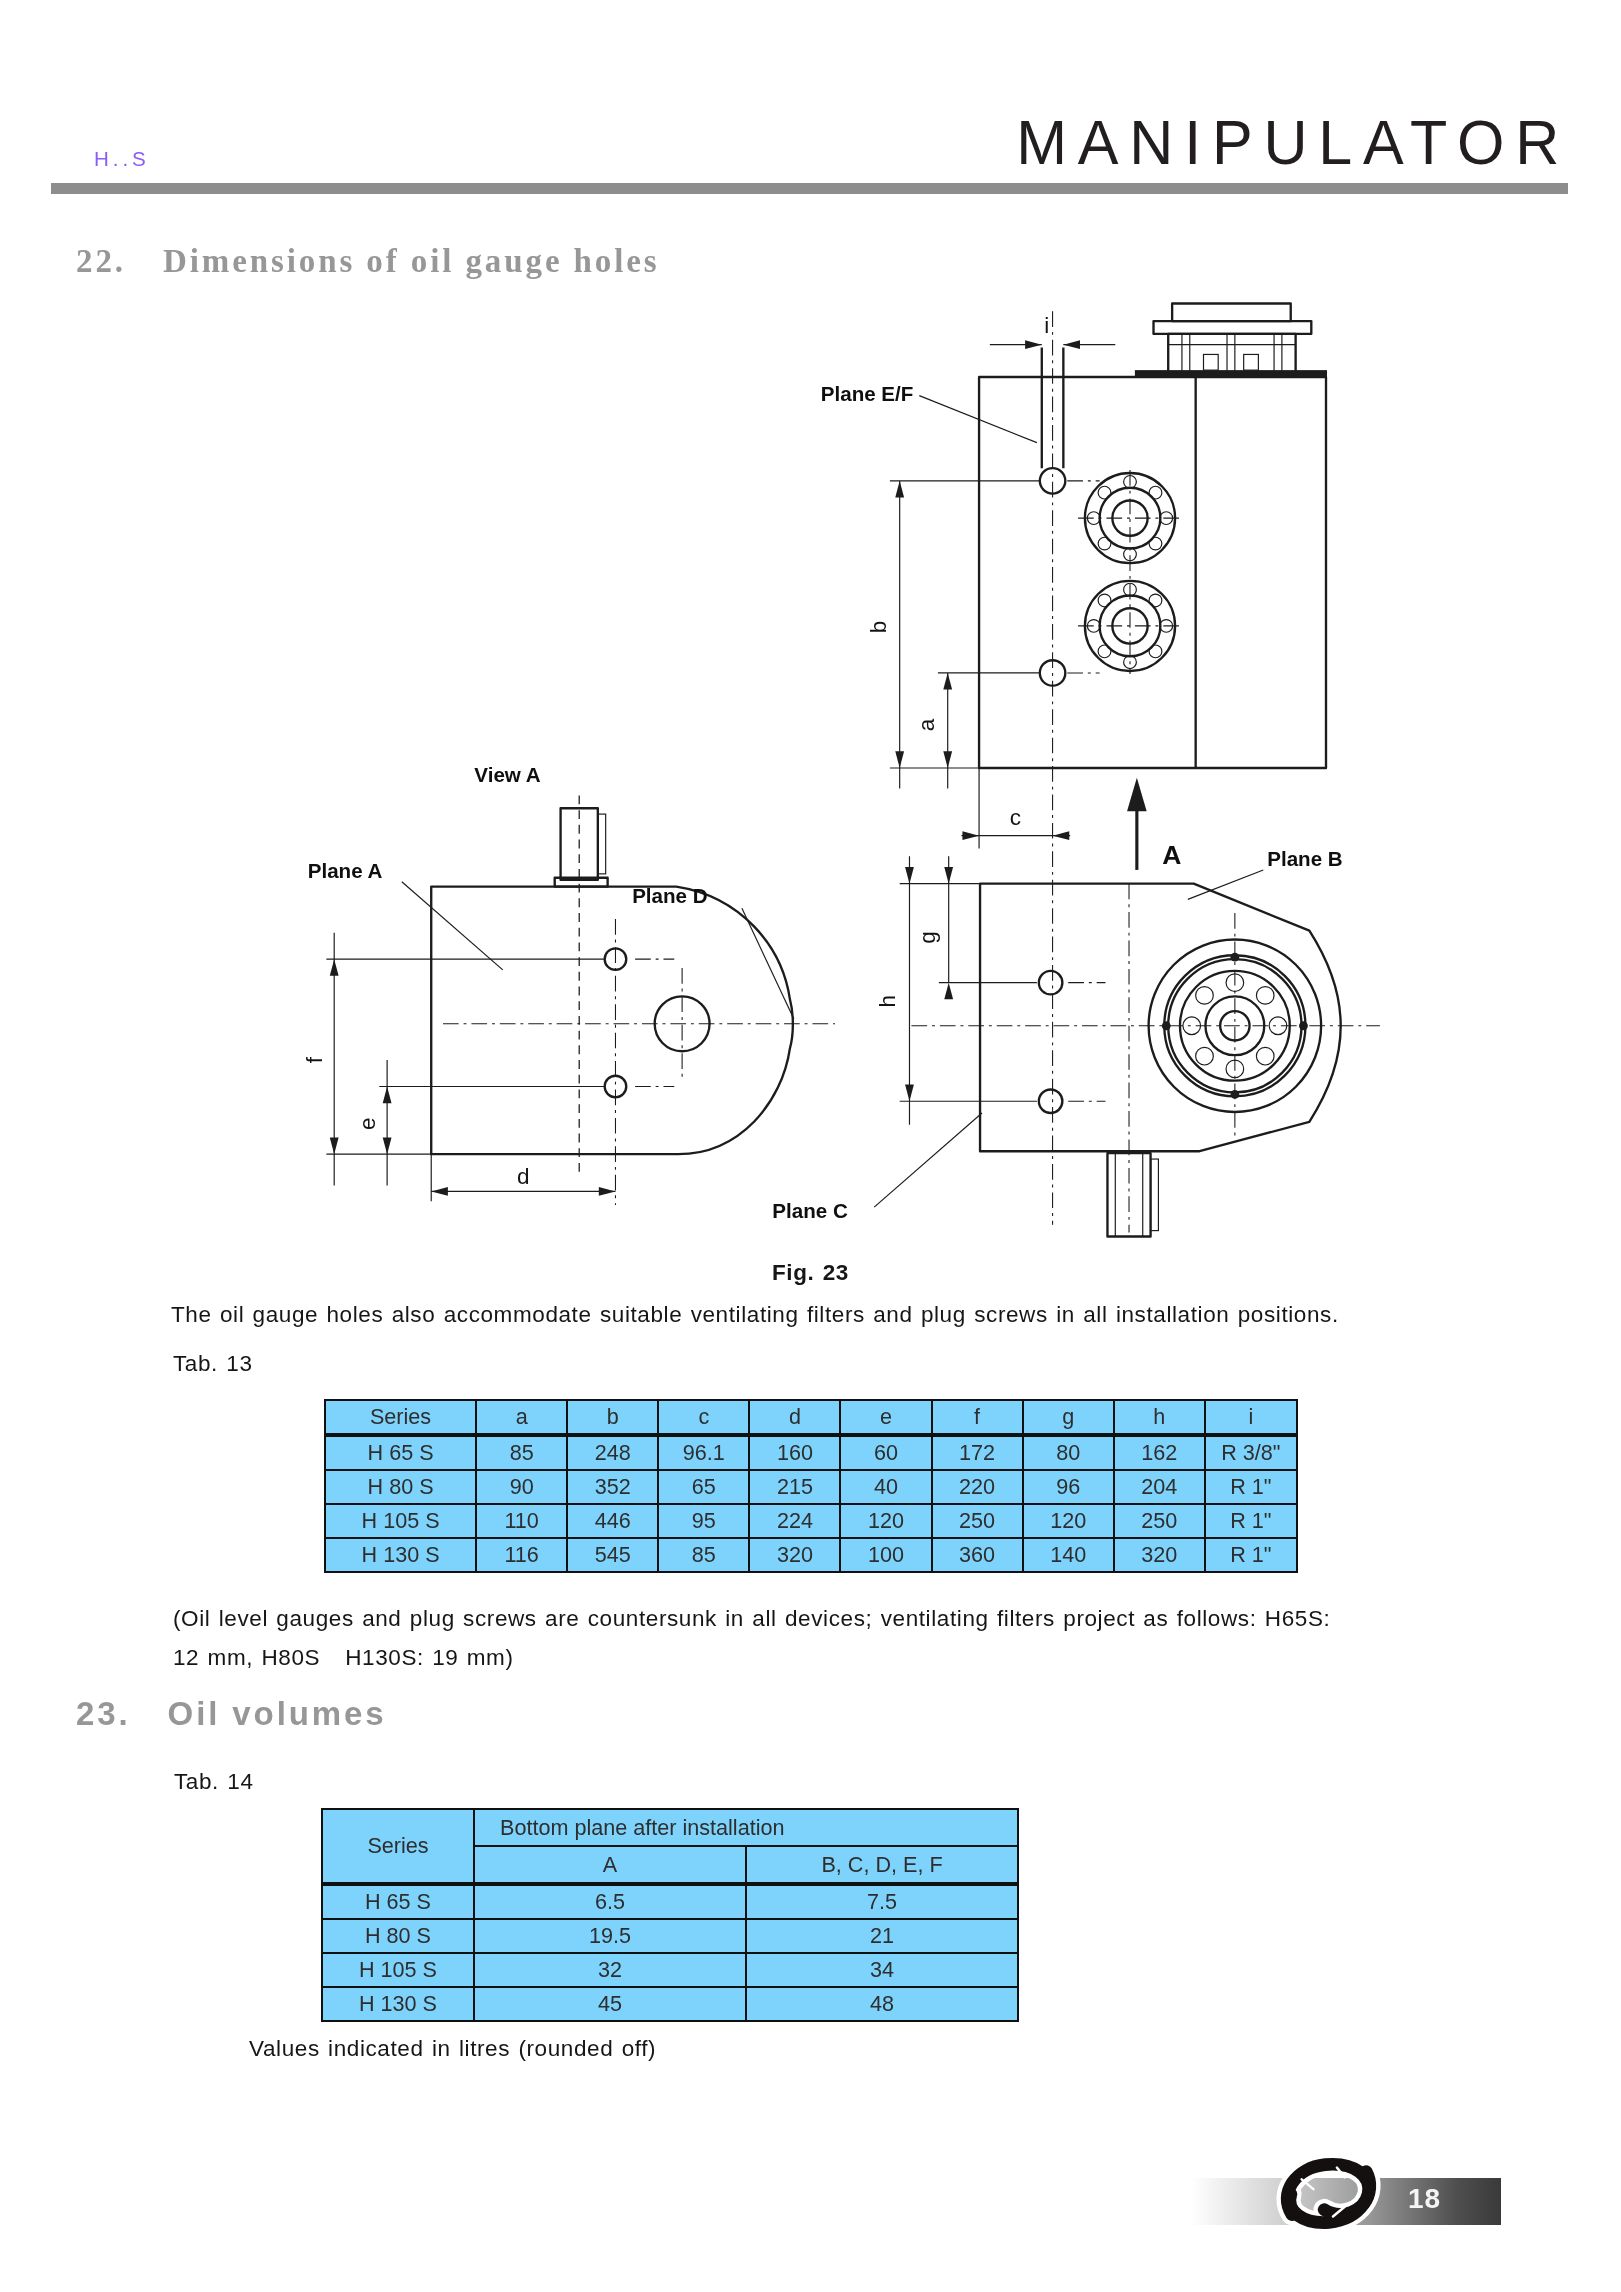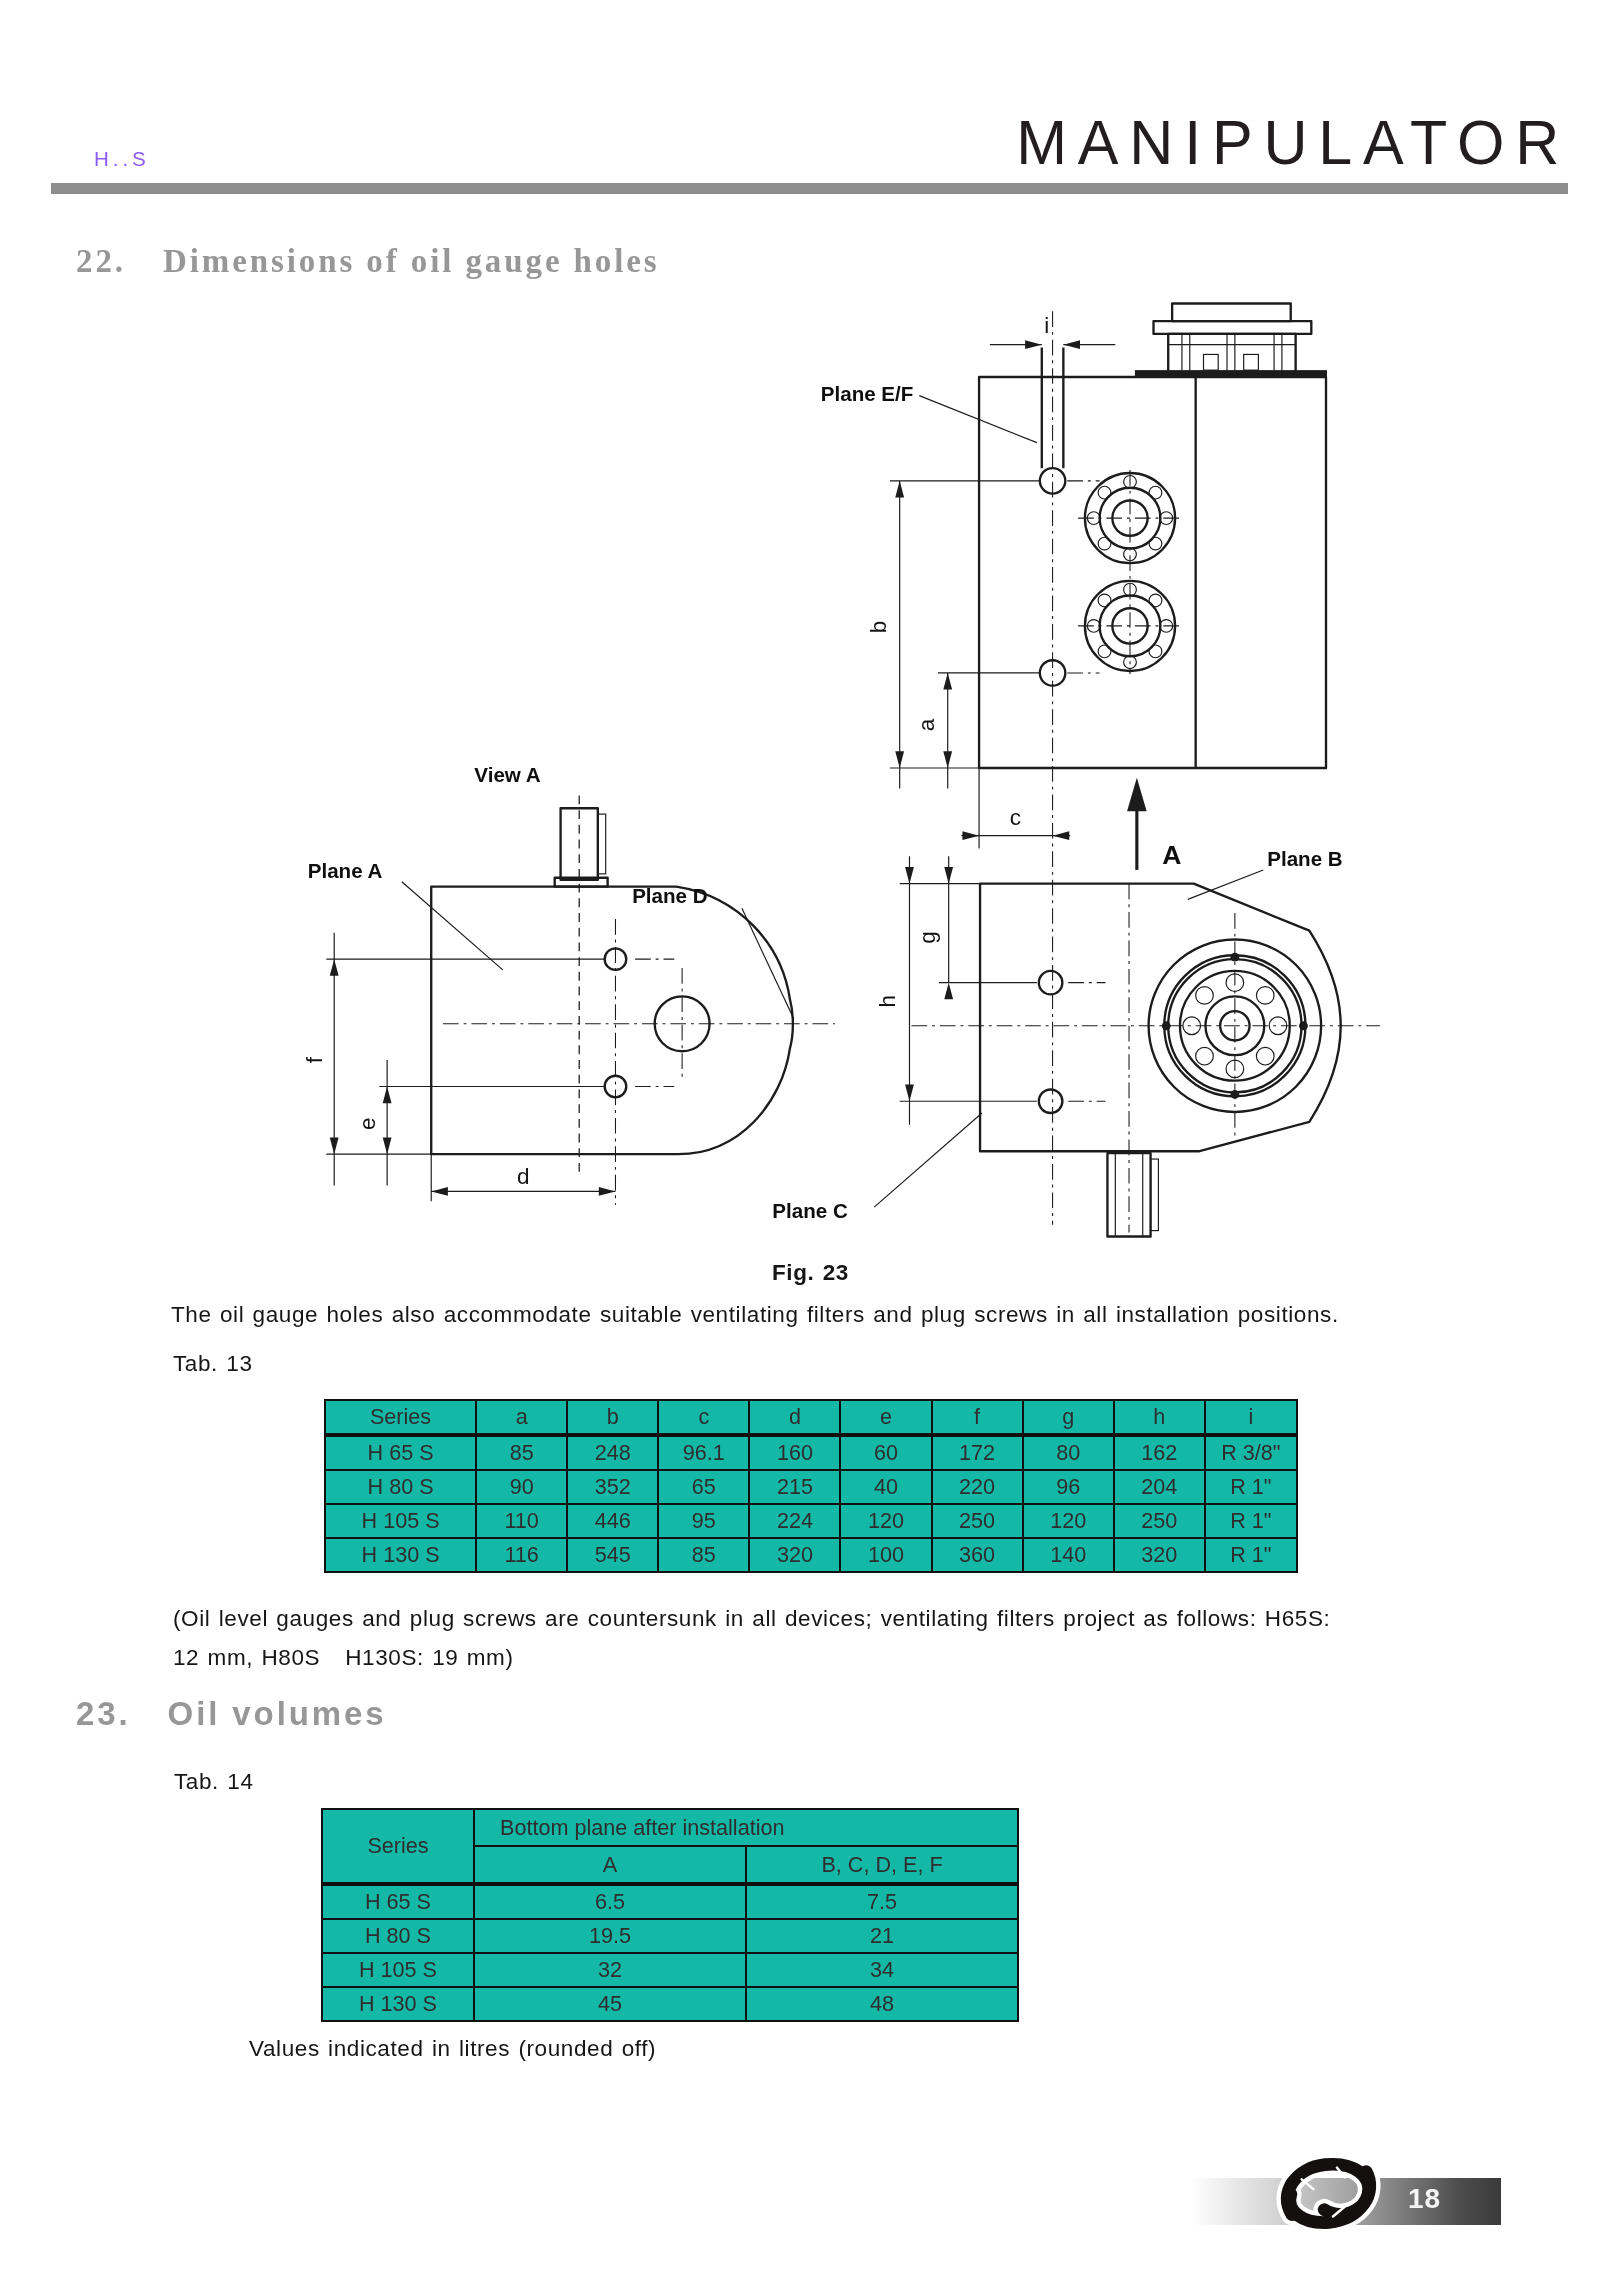--- a/index.html
+++ b/index.html
@@ -20,21 +20,21 @@
   
   .body-text{font-size:22.5px;letter-spacing:0.6px;word-spacing:1.5px;color:#161616;}
   #fig-caption{left:772px;top:1260px;font-weight:bold;}
   #paragraph{left:171px;top:1302px;}
   #tab13-label{left:173px;top:1351px;}
   #note{left:173px;top:1599px;line-height:39px;white-space:pre-wrap;}
   #tab14-label{left:174px;top:1757px;margin-top:12px;}
   #footnote{left:249px;top:2036px;}
 
   
-  .dtable{border-collapse:collapse;table-layout:fixed;background:#14b8a6;}
+  .dtable{border-collapse:collapse;table-layout:fixed;background:#7dd3fc;}
   .dtable td{border:2.9px solid #101010;text-align:center;font-size:21.6px;color:#2e2e2e;
              padding:0;height:32px;overflow:hidden;white-space:nowrap;}
   #tab13{left:324px;top:1399px;width:974px;}
   #tab13 thead td{border-bottom-width:4.9px;}
   #tab14{left:321px;top:1808px;width:696px;}
   #tab14 .hrow td{height:35px;}
   #tab14 .hcut td{border-bottom-width:4.9px;}
   #tab14 td.group{text-align:left;padding-left:25px;}
 
   

